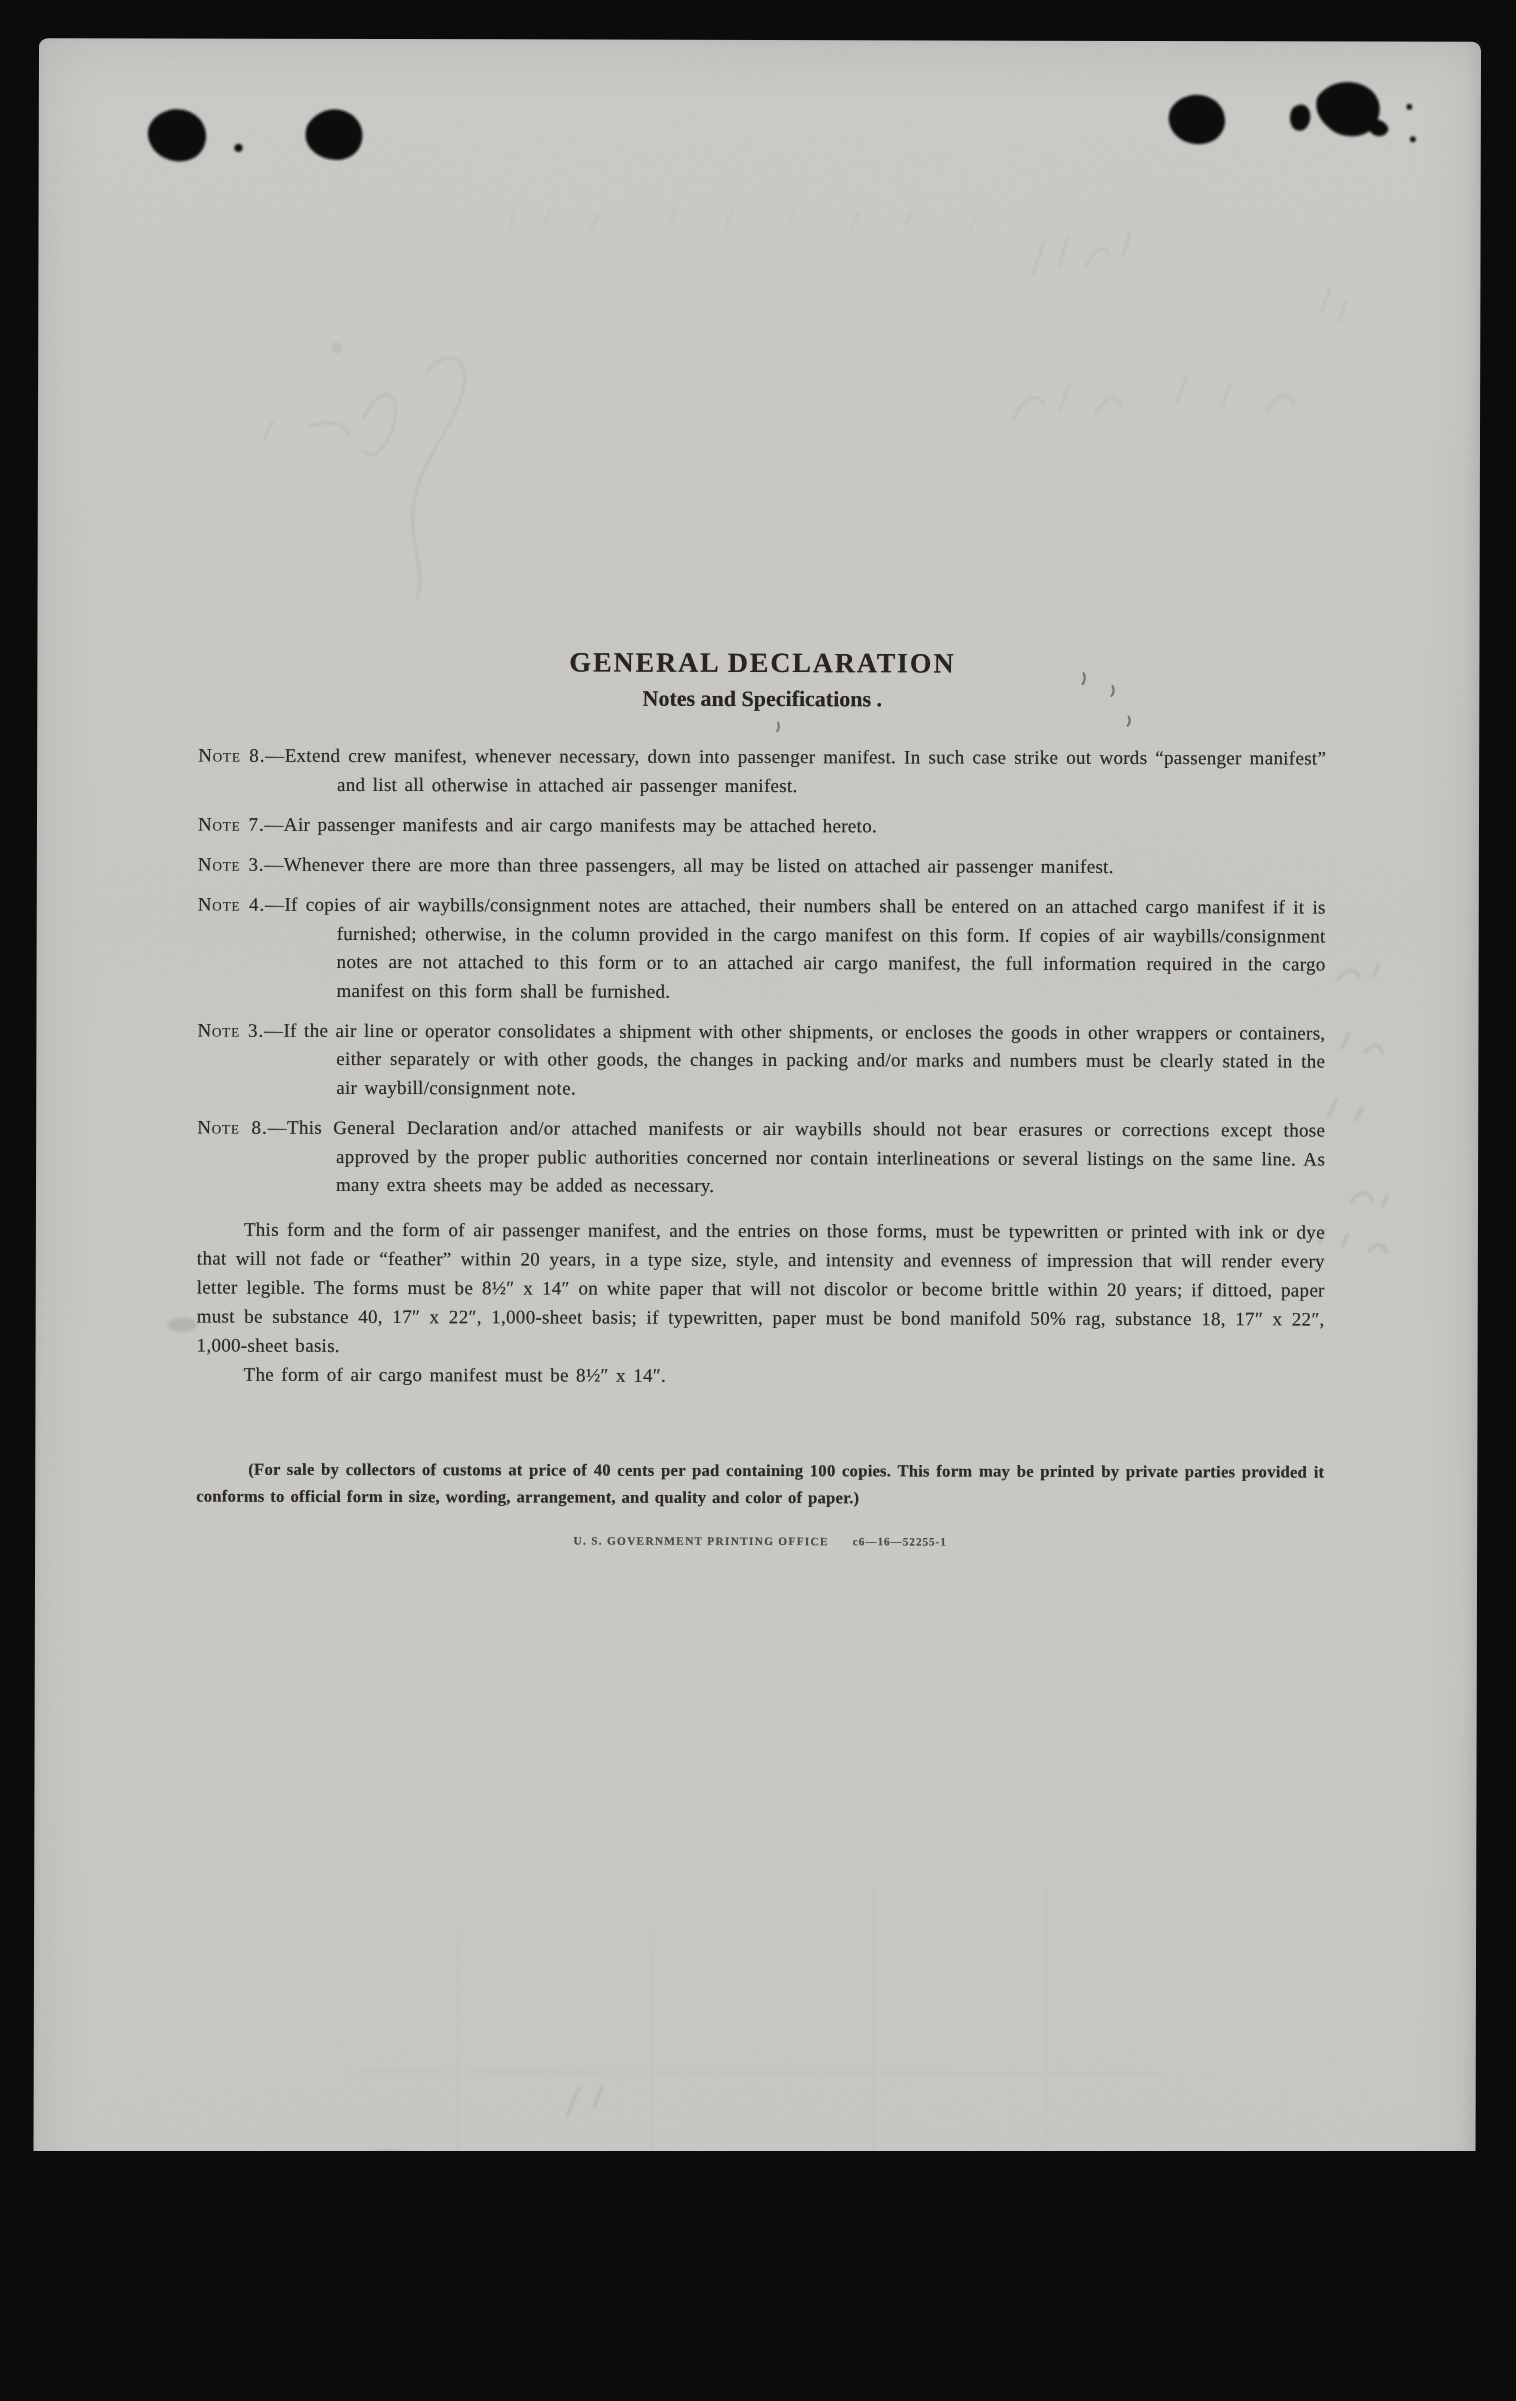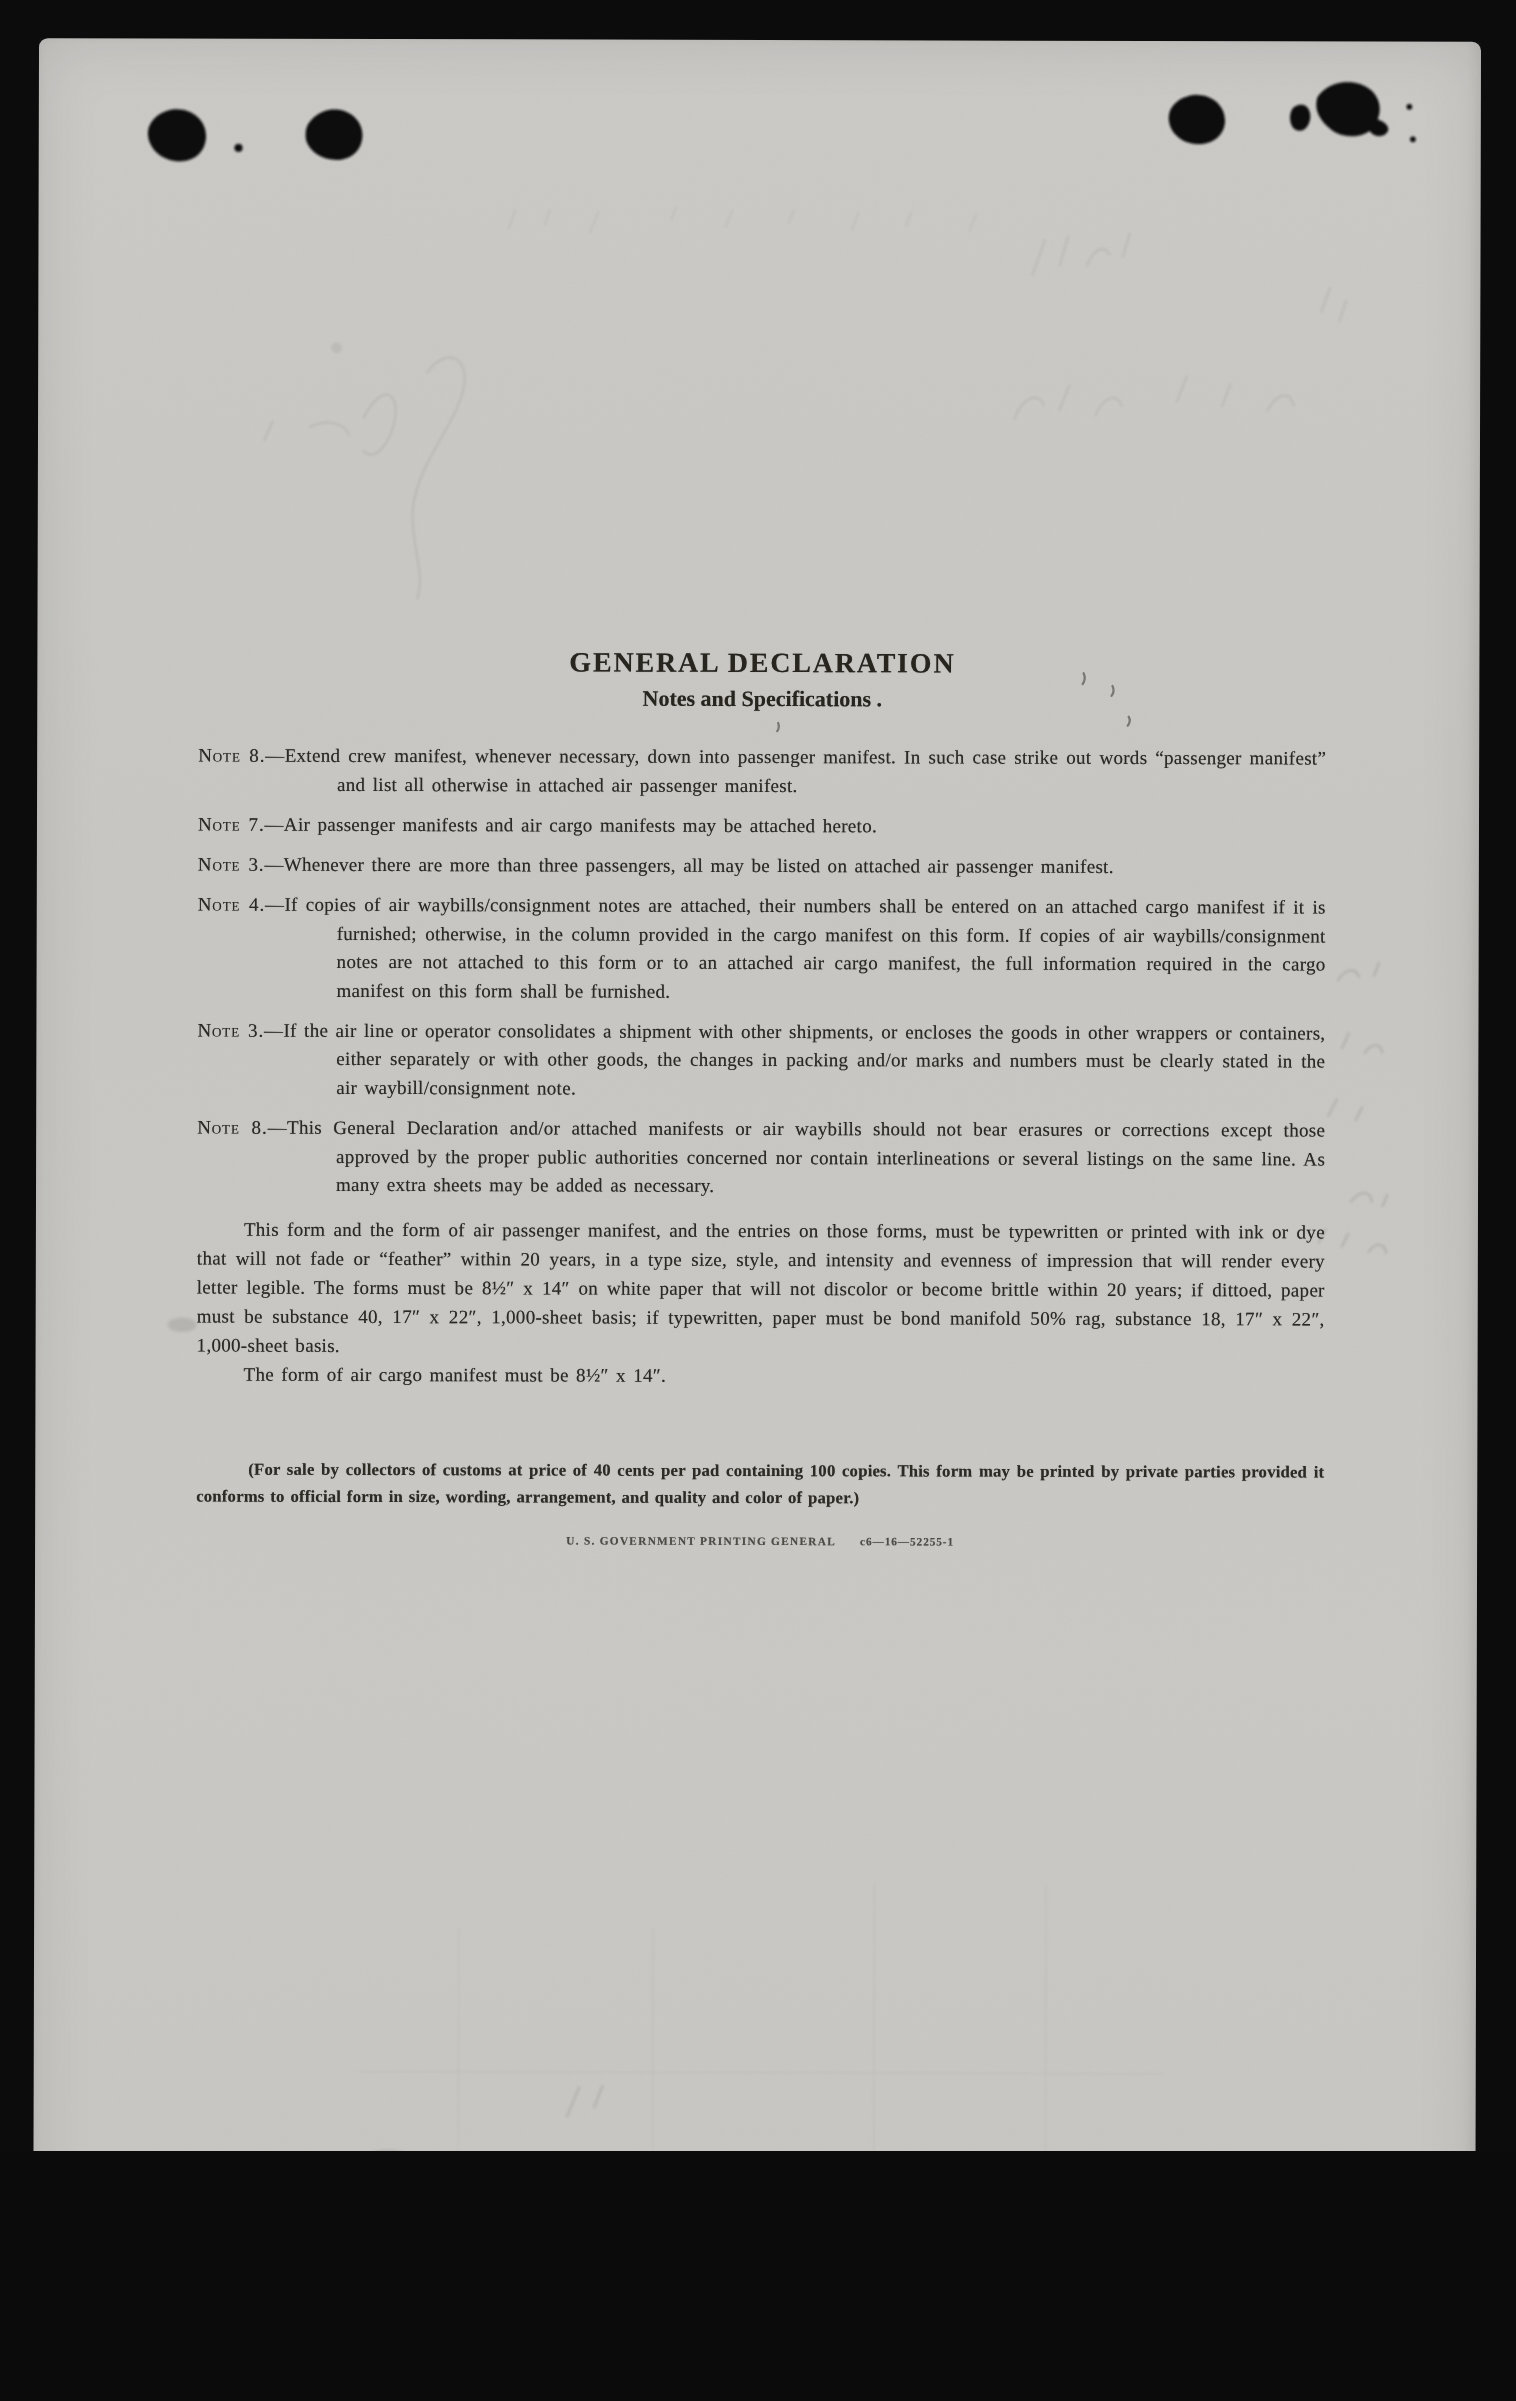--- a/index.html
+++ b/index.html
@@ -251,18 +251,18 @@
         <p class="note"><span class="note-label">Note 4.</span><span>—If copies of air waybills/consignment notes are attached, their numbers shall be entered on an attached cargo manifest if it is furnished; otherwise, in the column provided in the cargo manifest on this form.  If copies of air waybills/consignment notes are not attached to this form or to an attached air cargo manifest, the full information required in the cargo manifest on this form shall be furnished.</span></p>
         <p class="note"><span class="note-label">Note 3.</span><span>—If the air line or operator consolidates a shipment with other shipments, or encloses the goods in other wrappers or containers, either separately or with other goods, the changes in packing and/or marks and numbers must be clearly stated in the air waybill/consignment note.</span></p>
         <p class="note"><span class="note-label">Note 8.</span><span>—This General Declaration and/or attached manifests or air waybills should not bear erasures or corrections except those approved by the proper public authorities concerned nor contain interlineations or several listings on the same line.  As many extra sheets may be added as necessary.</span></p>
       </div>
 
       <p class="body-par">This form and the form of air passenger manifest, and the entries on those forms, must be typewritten or printed with ink or dye that will not fade or “feather” within 20 years, in a type size, style, and intensity and evenness of impression that will render every letter legible.  The forms must be 8½″ x 14″ on white paper that will not discolor or become brittle within 20 years; if dittoed, paper must be substance 40, 17″ x 22″, 1,000-sheet basis; if typewritten, paper must be bond manifold 50% rag, substance 18, 17″ x 22″, 1,000-sheet basis.</p>
       <p class="body-par-2">The form of air cargo manifest must be 8½″ x 14″.</p>
 
       <p class="fine-print">(For sale by collectors of customs at price of 40 cents per pad containing 100 copies.  This form may be printed by private parties provided it conforms to official form in size, wording, arrangement, and quality and color of paper.)</p>
 
-      <p class="imprint"><span>U. S. GOVERNMENT PRINTING GENERAL</span><span class="code">c6—16—52255-1</span></p>
+      <p class="imprint"><span>U. S. GOVERNMENT PRINTING OFFICE</span><span class="code">c6—16—52255-1</span></p>
     </div>
 
   </div>
 </div>
 
 
 </body></html>

